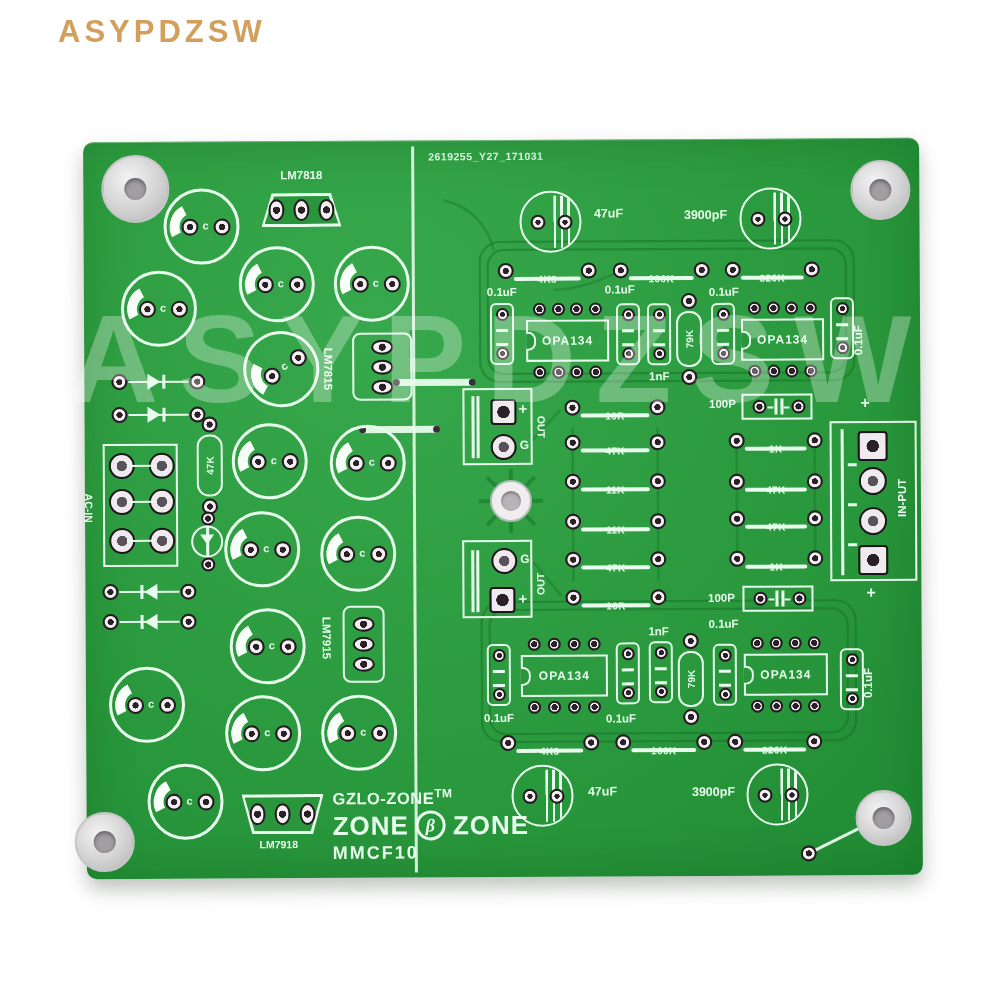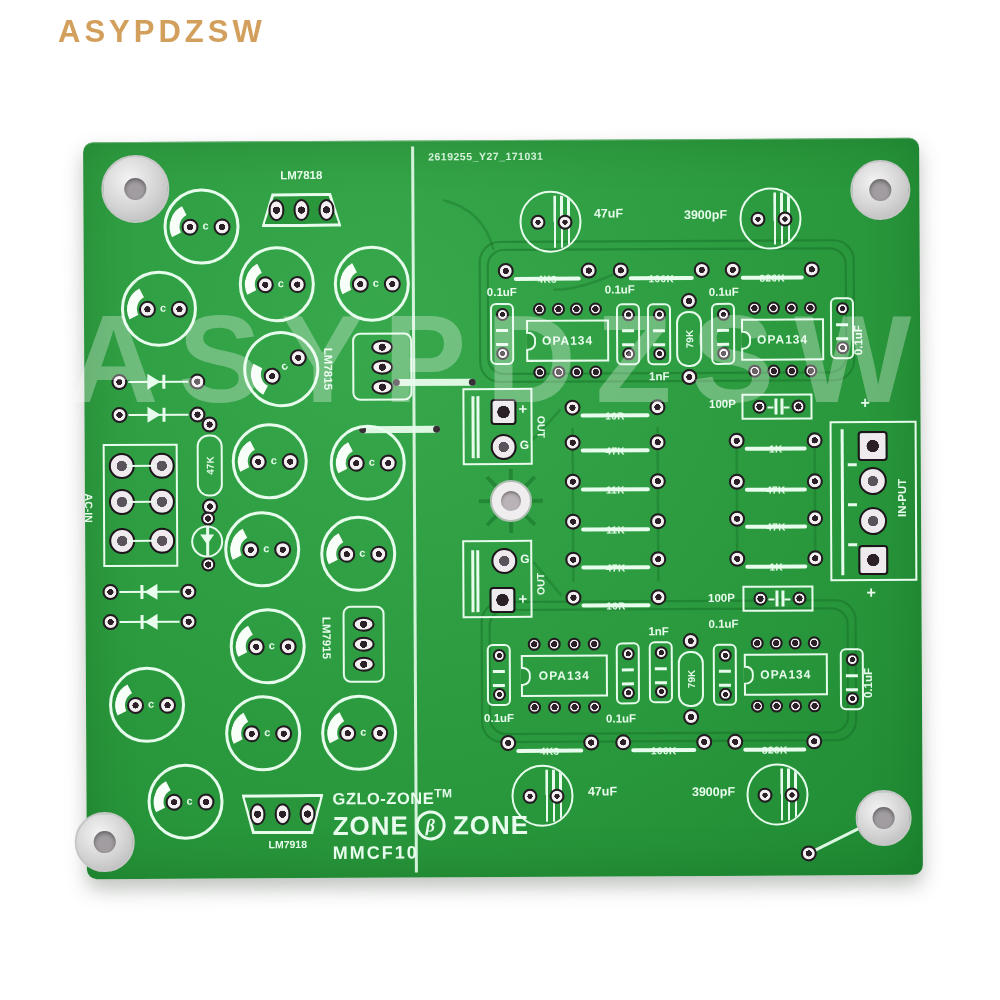--- a/index.html
+++ b/index.html
@@ -296,21 +296,21 @@
     <div class="c lbl vtxt r90" style="left:211px;top:490px;width:60px">LM7915</div>
 
     <div class="reg tzi" style="left:155px;top:653px;width:82px;height:40px">
       <span class="in"></span>
         <span class="regpads">
           <span class="pad oval"></span>
           <span class="pad oval"></span>
           <span class="pad oval"></span>
         </span>
     </div>
-    <div class="c lbl" style="left:161px;top:698px;width:80px;font-size:10.5px">LM7918</div>
+    <div class="c lbl" style="left:152px;top:698px;width:80px;font-size:10.5px">LM7918</div>
 
     <div class="box" style="left:18px;top:302px;width:75px;height:123px">
       <span class="cpad" style="left:4px;top:7px;width:26px;height:26px"></span>
         <span class="cpad" style="left:44px;top:7px;width:26px;height:26px"></span>
       <span class="hline" style="left:22px;top:18.5px;width:28px"></span>
       <span class="cpad" style="left:4px;top:43px;width:26px;height:26px"></span>
         <span class="cpad" style="left:44px;top:43px;width:26px;height:26px"></span>
       <span class="hline" style="left:22px;top:54.5px;width:28px"></span>
       <span class="cpad" style="left:4px;top:82px;width:26px;height:26px"></span>
         <span class="cpad" style="left:44px;top:82px;width:26px;height:26px"></span>

